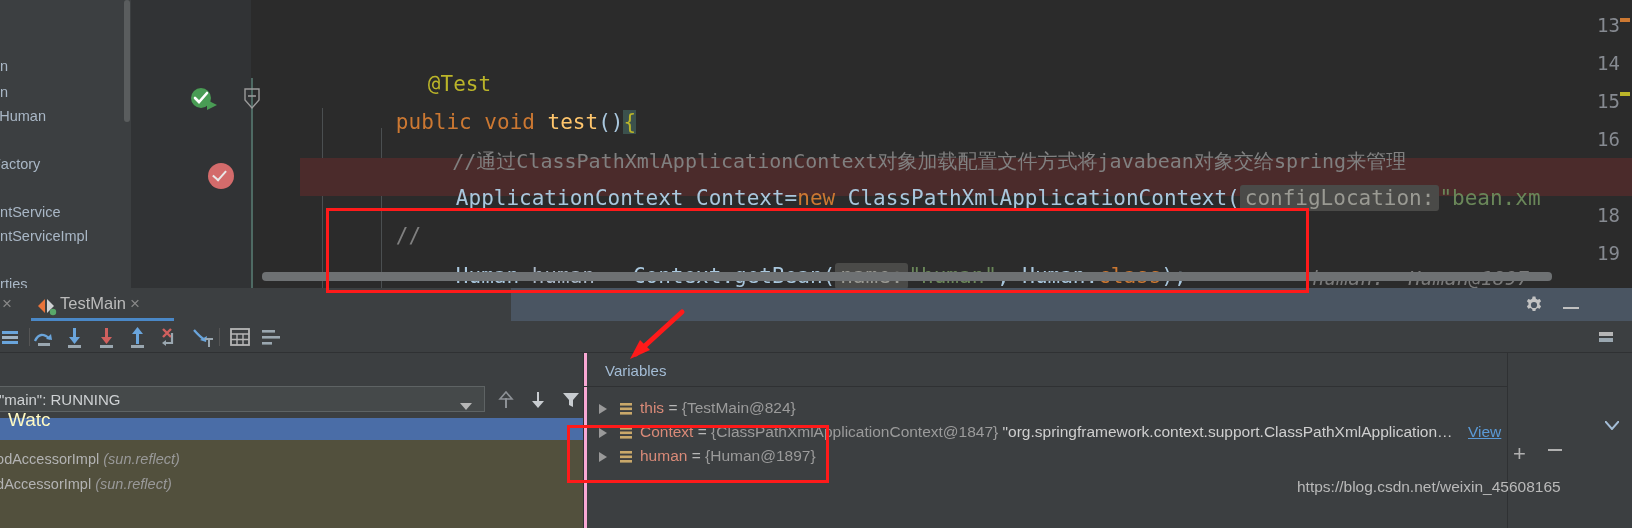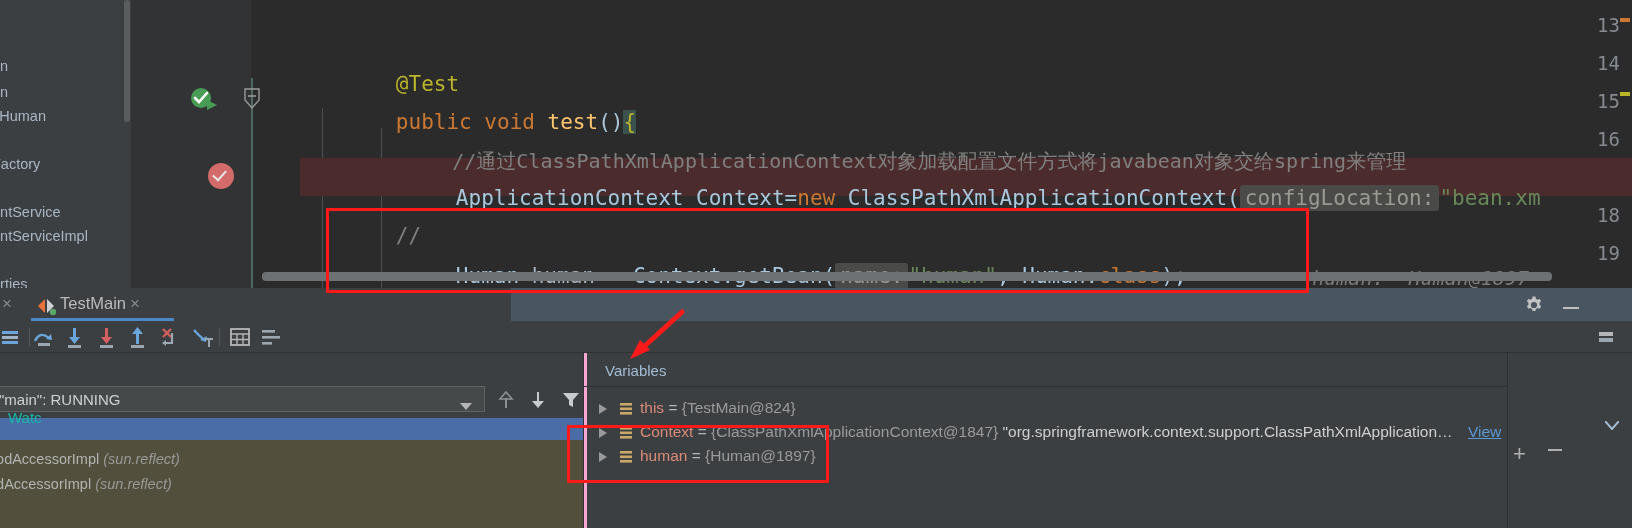--- a/index.html
+++ b/index.html
@@ -39,21 +39,21 @@
   .fold-rail { position:absolute; left:251px; top:78px; width:2px; height:210px;
     background:#4e6a63; }
   .fold-marker { position:absolute; left:243px; top:88px; width:18px; height:20px; }
   .indent-guide { position:absolute; width:1px; background:#4b4f51; }
 
   
   .code { position:absolute; font-family:"DejaVu Sans Mono", monospace;
     font-size:21px; white-space:pre; letter-spacing:0px; }
   .line17-hl { position:absolute; left:300px; top:158px; width:1332px; height:38px;
     background:#4b2b2b; }
-  .k-ann { color:#bbb529; }
+  .k-ann { color:#bbb529;margin-left:32px; }
   .k-kw { color:#cc7832; }
   .k-meth { color:#ffc66d; }
   .k-plain { color:#a9c7dd; }
   .k-text { color:#a9b7c6; }
   .k-str { color:#6a8759; }
   .k-cmt { color:#808080; }
   .k-grey { color:#787878; }
   .hint { background:#4a4a48; color:#9a9a93; padding:1px 5px; border-radius:3px; }
   .inline-val { color:#7a7a7a; font-style:italic; }
   .brace-hl { background:#3b514d; color:#bbb529; }
@@ -117,21 +117,21 @@
   .var-name { color:#d98a78; }
   .var-eq { color:#b7b7b7; }
   .var-val { color:#9b9b9b; }
   .var-str { color:#cfcfcf; }
   .view-link { color:#5b9ad6;text-decoration:underline; }
   .tri { position:absolute; width:0; height:0;
     border-left:8px solid #9a9a9a; border-top:5px solid transparent;
     border-bottom:5px solid transparent; }
   .fld-icon { position:absolute; width:14px; height:14px; }
 
-  .watch-title { position:absolute; left:8px; top:56px; color:#14b8a6; font-size:15px; }
+  .watch-title { position:absolute; left:8px; top:56px; color:#fef9c3; font-size:19px; }
   .watch-chev { position:absolute; left:1605px; top:63px; }
   .watch-plus { position:absolute; left:1513px; top:88px; color:#b0b0b0; font-size:22px; }
   .watch-minus { position:absolute; left:1548px; top:96px; width:14px; height:2px;
     background:#b0b0b0; }
 
   .watermark { position:absolute; left:1297px; top:478px; color:#b9b9b9; font-size:15.5px; }
 
   
   .anno-box { position:absolute; border:3px solid #ff1a1a; }
   .anno-box-code { left:326px; top:208px; width:983px; height:85px; }
@@ -431,20 +431,21 @@
     </div>
     <div class="watch-plus">+</div>
     <div class="watch-minus"></div>
 
   </div>
 
   <div class="sep-v" style="left:583px; top:353px; height:175px;"></div>
   <div class="sep-v" style="left:1507px; top:353px; height:175px;"></div>
   <div class="pane-hdr-line" style="left:583px; top:386px; width:924px;"></div>
 
+  <div class="watermark">https://blog.csdn.net/weixin_45608165</div>
 
   <div class="anno-box anno-box-code"></div>
   <div class="anno-box anno-box-var"></div>
   <div class="anno-arrow">
     <svg width="70" height="55" viewBox="0 0 70 55">
       <path d="M62 6 L16 48" stroke="#ff1a1a" stroke-width="5" stroke-linecap="round"></path>
       <path d="M10 53 L30 44 L20 34 Z" fill="#ff1a1a"></path>
     </svg>
   </div>
 

